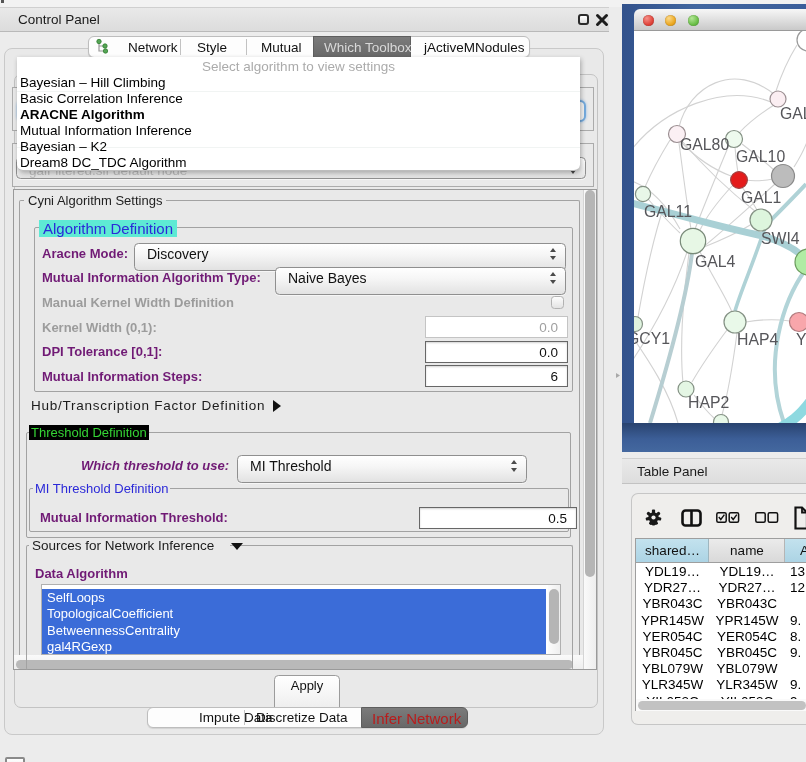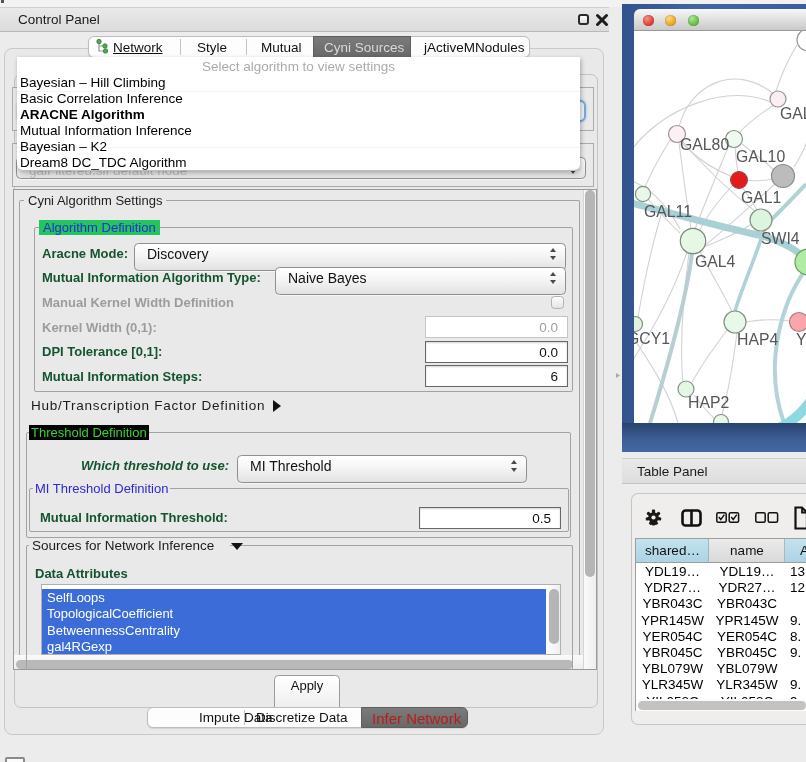--- a/index.html
+++ b/index.html
@@ -1,19 +1,19 @@
 <!DOCTYPE html>
 <html><head>
 <meta charset="utf-8">
 <style>
 * { margin:0; padding:0; box-sizing:border-box; }
 html,body { width:806px; height:762px; overflow:hidden; }
 body { background:#ececec; font-family:"Liberation Sans", sans-serif; position:relative; }
 .abs { position:absolute; }
-.lbl { font-size:13px; font-weight:bold; color:#14532d; white-space:nowrap; }
+.lbl { font-size:13px; font-weight:bold; color:#701a75; white-space:nowrap; }
 .dis { color:#9c9c9c; }
 .combo { position:absolute; height:28px; border:1px solid #8f8f8f; border-radius:4.5px;
   background:linear-gradient(#ffffff,#f6f6f6 40%,#e2e2e2); box-shadow:0 1px 0 rgba(255,255,255,.6); }
 .combo .ct { position:absolute; left:12px; top:2px; font-size:14px; color:#111; white-space:nowrap; }
 .spin { position:absolute; right:8px; top:4px; width:7px; height:12px; }
 .spin:before { content:""; position:absolute; left:0; top:0; border-left:3.5px solid transparent; border-right:3.5px solid transparent; border-bottom:4.5px solid #4a4a4a; }
 .spin:after { content:""; position:absolute; left:0; bottom:0; border-left:3.5px solid transparent; border-right:3.5px solid transparent; border-top:4.5px solid #4a4a4a; }
 .field { position:absolute; background:#fff; font-size:13.5px; text-align:right; padding:2.5px 9px 0 0; }
 .group { position:absolute; border:1px solid #a2a2a2; border-radius:2px; }
 .gtitle { position:absolute; top:-8px; left:5px; background:#e9e9e9; padding:0 4px; font-size:13px; white-space:nowrap; }
@@ -51,39 +51,39 @@
 <div class="abs" style="left:88px;top:36px;width:442px;height:22px;background:#fdfdfd;border:1px solid #bdbdbd;border-radius:6px;box-shadow:0 1px 1px rgba(0,0,0,.12);"></div>
 <div class="abs" style="left:313px;top:36px;width:98px;height:22px;background:linear-gradient(#7b7b7b,#686868);border:1px solid #5e5e5e;"></div>
 <div class="vline" style="left:180px;top:39px;height:16px;"></div>
 <div class="vline" style="left:246px;top:39px;height:16px;"></div>
 <svg class="abs" style="left:95px;top:38px;" width="16" height="17" viewBox="0 0 16 17">
   <path d="M4 4 L4 13 L10 13 M4 8 L9 8" stroke="#9a9a9a" stroke-width="1.2" fill="none"></path>
   <circle cx="4" cy="3.5" r="2.2" fill="#55a555" stroke="#2f7c2f" stroke-width="0.8"></circle>
   <circle cx="10" cy="8" r="2.2" fill="#55a555" stroke="#2f7c2f" stroke-width="0.8"></circle>
   <circle cx="10.5" cy="13" r="2.2" fill="#55a555" stroke="#2f7c2f" stroke-width="0.8"></circle>
 </svg>
-<div class="abs" style="left:113px;top:40px;font-size:13.5px;color:#111;text-decoration:underline;">Network</div>
+<div class="abs" style="left:128px;top:40px;font-size:13.5px;color:#111;">Network</div>
 <div class="abs" style="left:197px;top:40px;font-size:13.5px;color:#111;">Style</div>
 <div class="abs" style="left:261px;top:40px;font-size:13.5px;color:#111;">Mutual</div>
-<div class="abs" style="left:324px;top:40px;font-size:13.5px;color:#d9d9d9;">Cyni Sources</div>
+<div class="abs" style="left:324px;top:40px;font-size:13.5px;color:#d9d9d9;">Which Toolbox</div>
 <div class="abs" style="left:424px;top:40px;font-size:13.5px;color:#111;">jActiveMNodules</div>
 
 <div class="abs" style="left:13px;top:189px;width:584px;height:481px;border:1px solid #9a9a9a;background:#e9e9e9;"></div>
 
 <div class="abs" style="left:583px;top:190px;width:13px;height:479px;background:linear-gradient(90deg,#fafafa,#eee);border-left:1px solid #d5d5d5;"></div>
 <div class="abs" style="left:584.5px;top:190px;width:10px;height:387px;background:#b5b5b5;border-radius:6px;"></div>
 
 <div class="abs" style="left:14px;top:655px;width:569px;height:14px;background:linear-gradient(#fafafa,#eee);"></div>
 <div class="abs" style="left:16px;top:660px;width:557px;height:9px;background:#b9b9b9;border-radius:5px;"></div>
 
 <div class="group" style="left:19px;top:200px;width:561px;height:455px;border-bottom:none;border-bottom-left-radius:0;border-bottom-right-radius:0;"></div>
 <span class="gtitle abs" style="left:24px;top:193px;background:#e9e9e9;padding:0 4px;font-size:13px;color:#222;">Cyni Algorithm Settings</span>
 
 <div class="group" style="left:34px;top:227px;width:539px;height:165px;"></div>
-<span class="gtitle abs" style="left:39px;top:220px;background:#22c55e;padding:0 4px;font-size:13px;color:#2b29d8;">Algorithm Definition</span>
+<span class="gtitle abs" style="left:39px;top:220px;background:#5eead4;padding:0 4px;font-size:15px;color:#2b29d8;">Algorithm Definition</span>
 
 <div class="lbl abs" style="left:42px;top:246px;">Aracne Mode:</div>
 <div class="combo" style="left:134px;top:243px;width:432px;">
     <span class="ct">Discovery</span>
     <span class="spin"></span>
   </div>
 <div class="lbl abs" style="left:42px;top:270px;">Mutual Information Algorithm Type:</div>
 <div class="combo" style="left:275px;top:267px;width:291px;">
     <span class="ct">Naive Bayes</span>
     <span class="spin"></span>
@@ -106,28 +106,28 @@
 <span class="gtitle abs" style="left:29px;top:425px;background:#000000;padding:0 2px;font-size:13px;color:#35d435;">Threshold Definition</span>
 <div class="lbl abs" style="left:81px;top:458px;font-style:italic;">Which threshold to use:</div>
 <div class="combo" style="left:237px;top:455px;width:290px;">
     <span class="ct">MI Threshold</span>
     <span class="spin"></span>
   </div>
 
 <div class="group" style="left:29px;top:488px;width:540px;height:44px;"></div>
 <span class="gtitle abs" style="left:33px;top:481px;background:#e9e9e9;padding:0 2px;font-size:13px;color:#2b29d8;">MI Threshold Definition</span>
 <div class="lbl abs" style="left:40px;top:510px;">Mutual Information Threshold:</div>
-<div class="field" style="left:419px;top:507px;width:142px;height:22px;border:1px solid #676767;box-shadow:inset 0 1px 2px rgba(0,0,0,.18);color:#111;">0.5</div>
+<div class="field" style="left:419px;top:507px;width:158px;height:22px;border:1px solid #676767;box-shadow:inset 0 1px 2px rgba(0,0,0,.18);color:#111;">0.5</div>
 
 <div class="group" style="left:26px;top:545px;width:547px;height:125px;border-bottom:none;"></div>
 <span class="gtitle abs" style="left:29px;top:538px;background:#e9e9e9;padding:0 16px 0 3px;font-size:13.5px;color:#1c1c1c;">Sources for Network Inference</span>
 <svg class="abs" style="left:230px;top:541px;" width="14" height="10" viewBox="0 0 14 10">
     <path d="M1 2 L13 2 L7 9 Z" fill="#111"></path>
   </svg>
-<div class="lbl abs" style="left:35px;top:566px;">Data Attributes</div>
+<div class="lbl abs" style="left:35px;top:566px;">Data Algorithm</div>
 
 <div class="abs" style="left:41px;top:584px;width:520px;height:71px;background:#fff;border:1px solid #b0b0b0;"></div>
 <div class="abs" style="left:42px;top:589px;width:504px;height:65px;background:#3b6cd8;"></div>
 <div class="abs" style="left:47px;top:590px;font-size:13px;color:#fff;line-height:16.3px;">SelfLoops<br>TopologicalCoefficient<br>BetweennessCentrality<br>gal4RGexp</div>
 <div class="abs" style="left:548px;top:585px;width:12px;height:69px;background:linear-gradient(90deg,#fcfcfc,#efefef);"></div>
 <div class="abs" style="left:549px;top:589px;width:10px;height:55px;background:#b5b5b5;border-radius:5px;"></div>
 
 <div class="abs" style="left:274px;top:675px;width:66px;height:38px;border:1px solid #9b9b9b;border-radius:4.5px;background:linear-gradient(#fff,#ececec);text-align:center;font-size:13px;color:#111;padding-top:2px;">Apply</div>
 
 <div class="abs" style="left:147px;top:707px;width:321px;height:21px;background:#fdfdfd;border:1px solid #bdbdbd;border-radius:6px;box-shadow:0 1px 1px rgba(0,0,0,.1);"></div>

